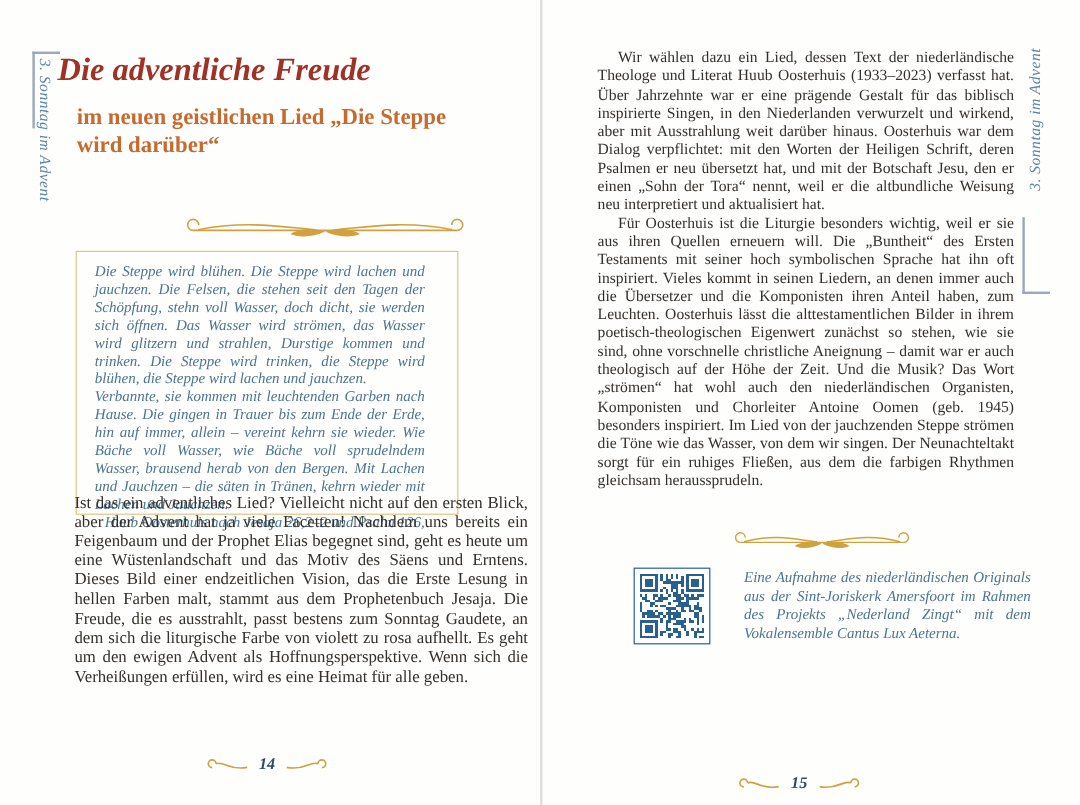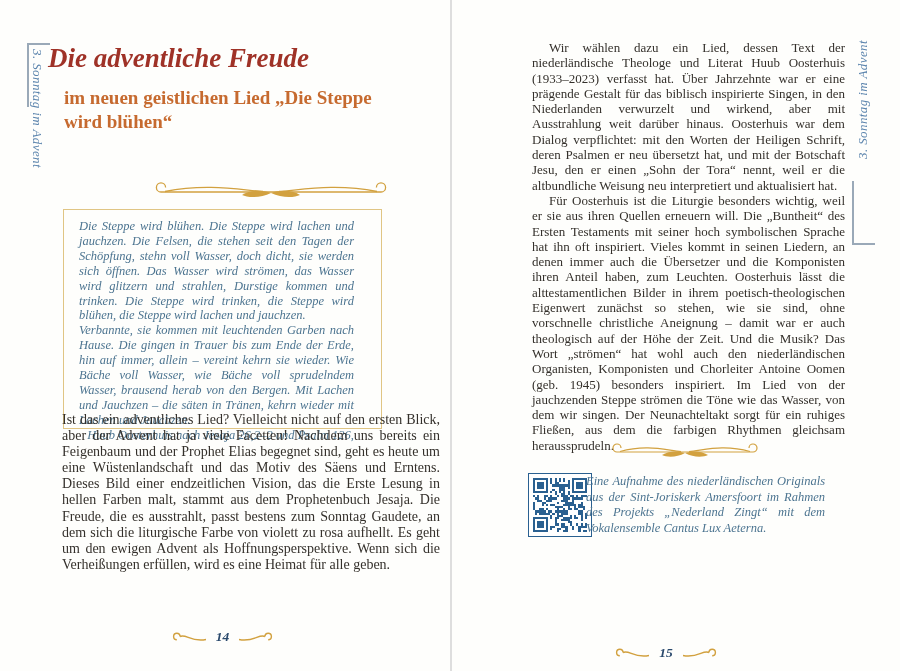--- a/index.html
+++ b/index.html
@@ -23,38 +23,38 @@
   .quote-box .attr{text-align:right;}
   .body-left{left:62px;top:412px;width:378px;font-size:14px;line-height:16.1px;text-align:justify;}
   .footer{display:flex;align-items:flex-end;justify-content:center;gap:9px;}
   .footer-left{left:63px;top:629px;width:319px;}
   .footer-right{left:498px;top:629px;width:336px;margin-top:16px;}
   .pnum{font-size:13.5px;font-weight:bold;font-style:italic;color:var(--page_number);}
   .swirl{color:var(--gold);}
   .swirl.flip{transform:scaleX(-1);}
   
   .body-right{left:498px;top:40px;width:347px;font-size:13px;line-height:15.3px;text-align:justify;}
-  .body-right p{text-indent:17px;margin-left:34px;}
+  .body-right p{text-indent:17px;}
   .qr-frame{left:528px;top:473px;width:64px;height:64px;border:1px solid var(--qr);background:#fff;padding:4px;}
   .qr-frame svg{display:block;width:100%;height:100%;shape-rendering:crispEdges;color:var(--qr);}
-  .caption{left:586px;top:474px;width:239px;font-style:italic;font-size:12.5px;line-height:15.5px;color:var(--quote);text-align:justify;}
+  .caption{left:620px;top:474px;width:239px;font-style:italic;font-size:12.5px;line-height:15.5px;color:var(--quote);text-align:justify;}
 </style>
 </head>
 <body>
 
 <div class="abs gutter"></div>
 
 <div>
 
   <div class="abs bracket" style="left:27px;top:43px;width:23px;height:1.5px;"></div>
   <div class="abs bracket" style="left:27px;top:43px;width:1.5px;height:64px;"></div>
   <div class="abs vtext" style="left:29px;top:49px;">3. Sonntag im Advent</div>
 
   <h1 class="abs title">Die adventliche Freude</h1>
-  <h2 class="abs subtitle">im neuen geistlichen Lied „Die Steppe wird blühen“</h2>
+  <h2 class="abs subtitle">im neuen geistlichen Lied „Die Steppe wird darüber“</h2>
 
   <svg class="abs divider" style="left:145px;top:177px;" width="252" height="26" viewBox="0 0 252 26">
     <g fill="none" stroke="currentColor" stroke-width="1.3">
       <path d="M16,15 a4.6,4.6 0 1 1 4.6,-4.6"></path>
       <path d="M236,15 a4.6,4.6 0 1 0 -4.6,-4.6"></path>
       <path d="M16,15 H236"></path>
       <path d="M20,14.5 C62,6 96,13 118,14.5"></path>
       <path d="M232,14.5 C190,6 156,13 134,14.5"></path>
     </g>
     <g fill="currentColor">

